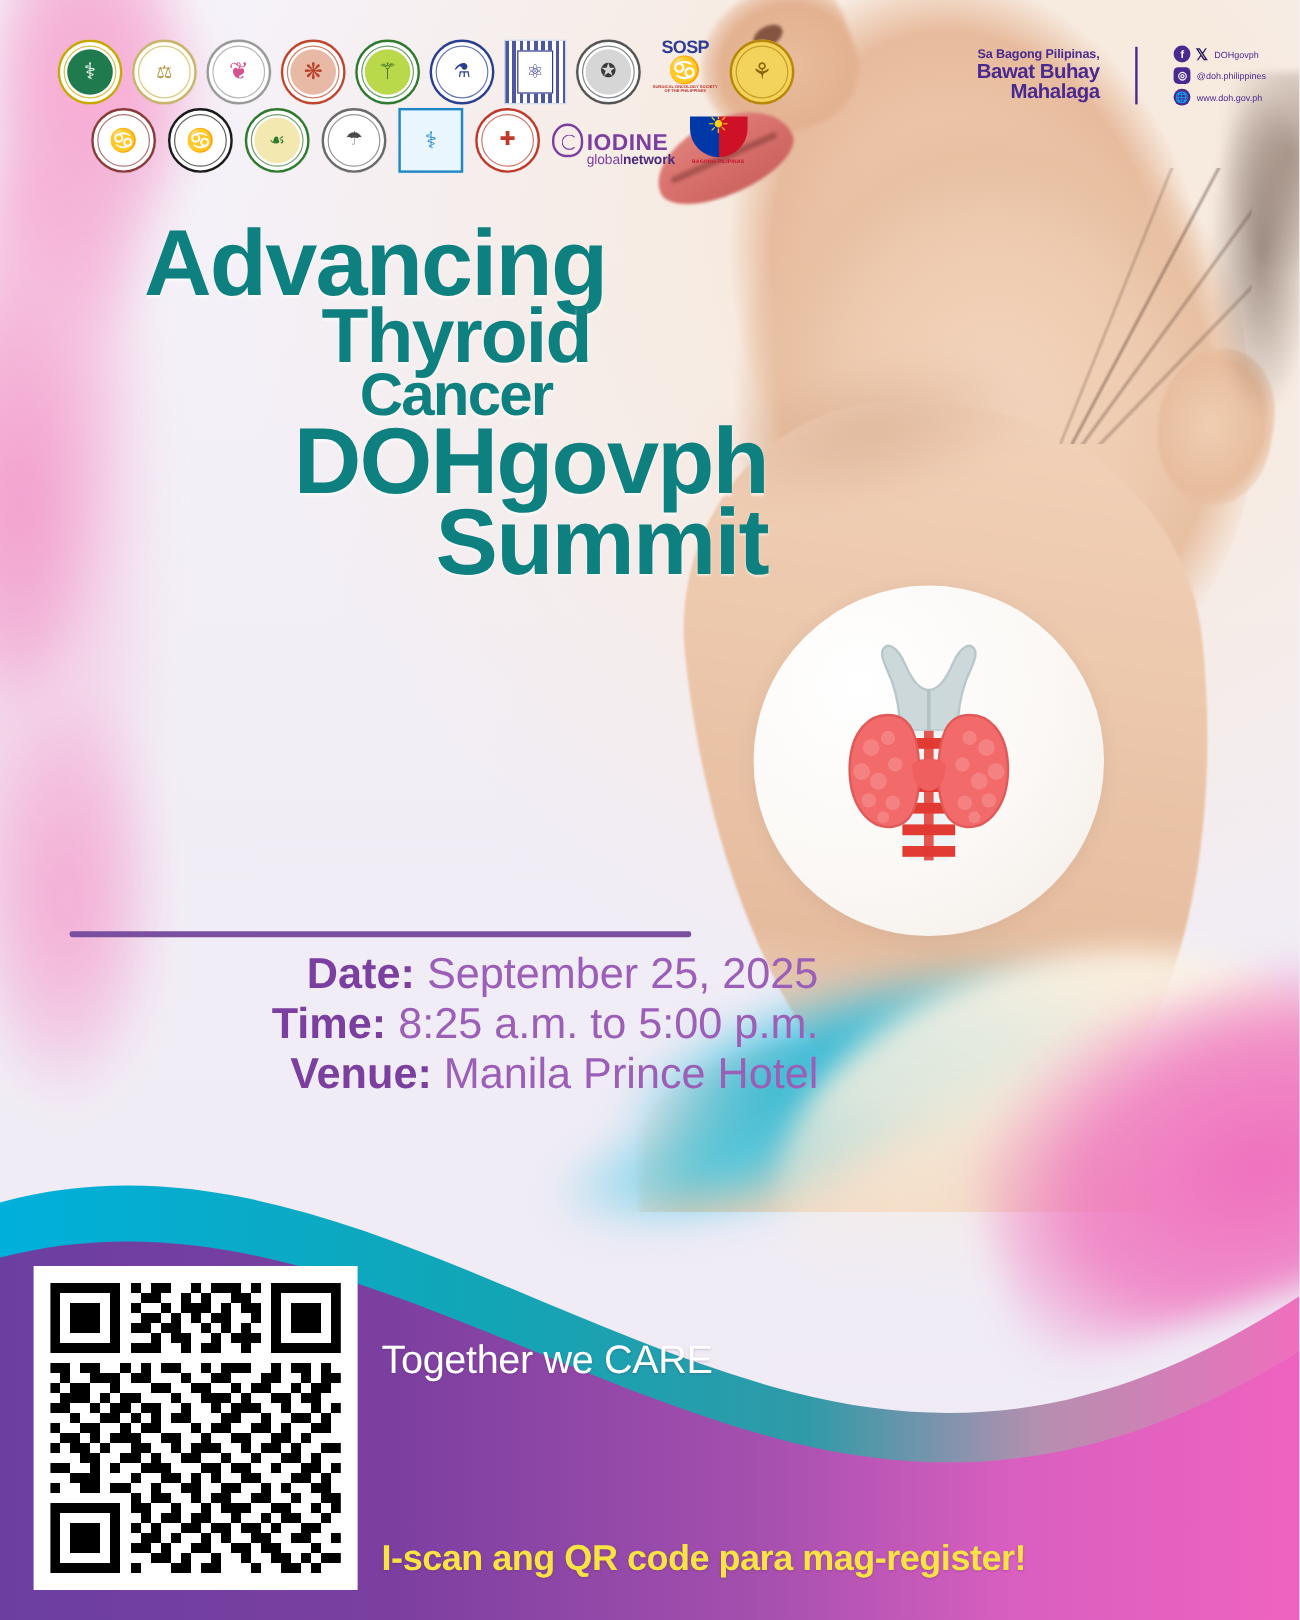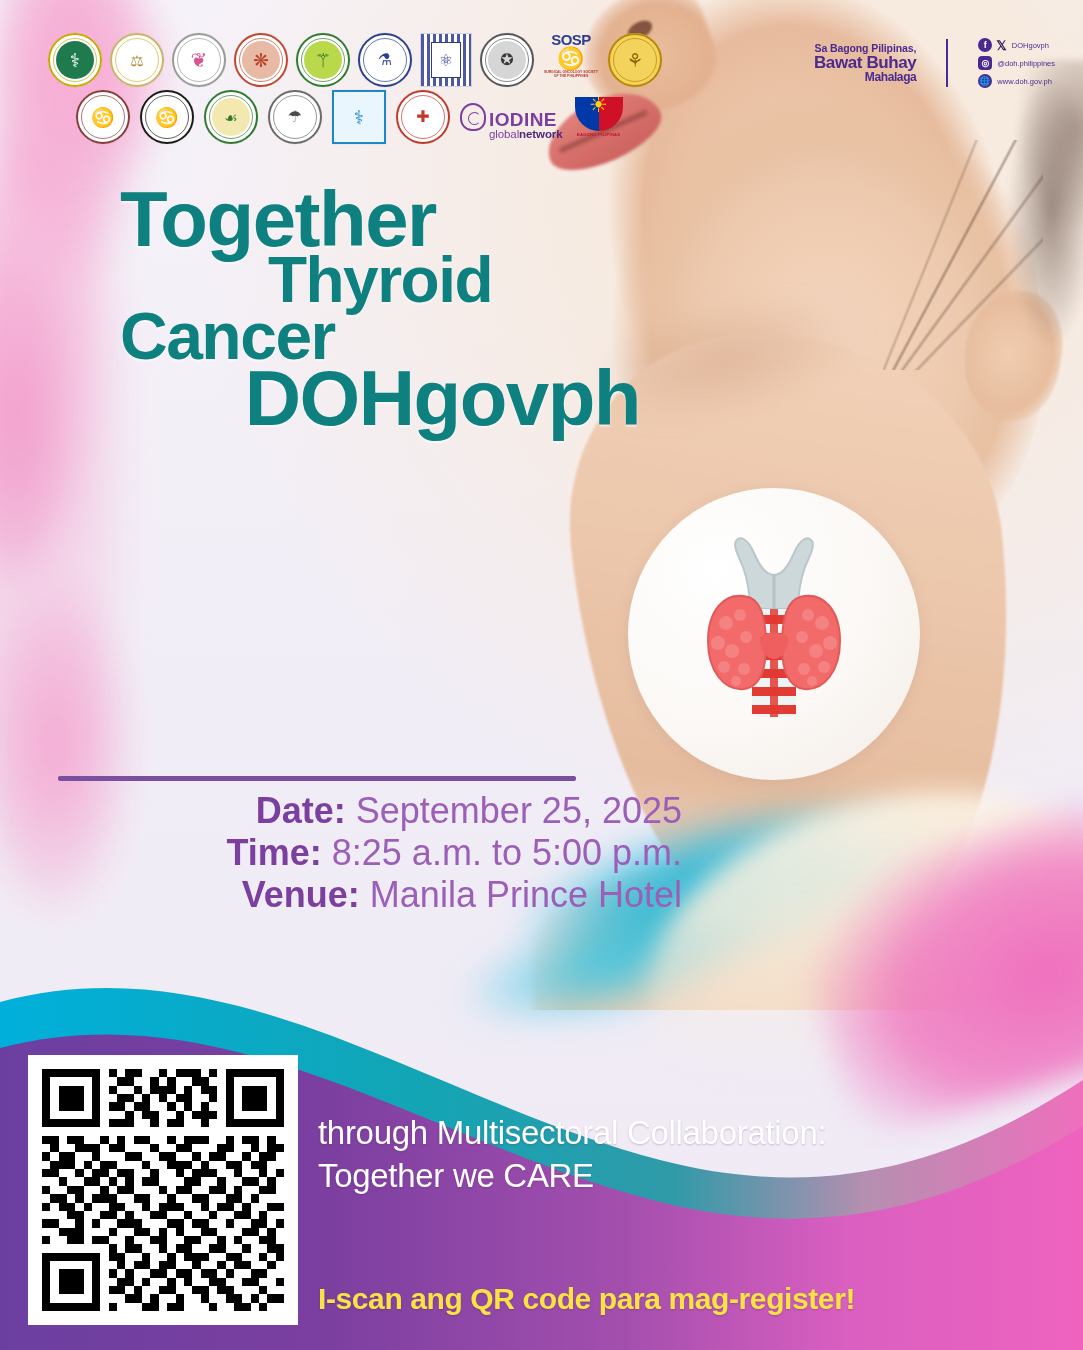--- a/index.html
+++ b/index.html
@@ -222,21 +222,21 @@
   }
 
   
   .doh{
     position:absolute; right:28px; top:38px;
     display:flex; align-items:center; gap:30px; color:#4b2a90;
   }
   .doh .slogan{ text-align:right; line-height:1.02; }
   .doh .s1{ font-size:10.5px; font-weight:bold; letter-spacing:-.1px; }
   .doh .s2{ font-size:17px; font-weight:bold; letter-spacing:-.4px; }
-  .doh .s3{ font-size:12px; font-weight:bold; letter-spacing:-.4px; }
+  .doh .s3{ font-size:17px; font-weight:bold; letter-spacing:-.4px; }
   .doh .divider{ width:2px; height:48px; background:#4b2a90; }
   .doh .socials{ display:flex; flex-direction:column; gap:4px; }
   .doh .srow{ display:flex; align-items:center; gap:5px; font-size:7.5px; }
   .doh .ic{
     width:14px;height:14px;border-radius:50%;background:#4b2a90;color:#fff;
     display:flex;align-items:center;justify-content:center;font-size:9px;font-weight:bold;
     flex:0 0 auto;
   }
   .doh .ic.sq{ border-radius:4px; }
   .doh .xg{ font-size:13px; font-weight:bold; color:#2b1a5e; line-height:1; margin-left:-1px;}
@@ -247,21 +247,21 @@
     color:#0f8080;
     font-weight:bold;
     line-height:.86;
     letter-spacing:-1.5px;
     text-align:left;
     text-shadow:0 2px 2px rgba(255,255,255,.6);
   }
   .title .ln{ display:block; white-space:nowrap; }
   .title .l1{ font-size:78px; }
   .title .l2{ font-size:64px; text-align:center; }
-  .title .l3{ font-size:66px; text-align:left; }
+  .title .l3{ font-size:50px; text-align:center; }
   .title .l4{ font-size:78px; text-align:right; }
   .title .l5{ font-size:78px; text-align:right; }
   .title .year{ font-size:108px; text-align:right; letter-spacing:-2px; display:block; margin-top:-6px;}
 
   
   .thyroid-circle{
     position:absolute; left:628px; top:488px; width:292px; height:292px;
     border-radius:50%;
     background:radial-gradient(circle at 30% 28%, #ffffff 0%, #fbf8f5 55%, #f3ece6 100%);
     box-shadow:0 2px 14px rgba(120,100,110,.12);
@@ -486,24 +486,25 @@
         <span>@doh.philippines</span>
       </div>
       <div class="srow">
         <span class="ic">🌐</span>
         <span>www.doh.gov.ph</span>
       </div>
     </div>
   </div>
 
   <div class="title">
-    <span class="ln l1">Together</span>
+    <span class="ln l1">Advancing</span>
     <span class="ln l2">Thyroid</span>
     <span class="ln l3">Cancer</span>
     <span class="ln l4">DOHgovph</span>
+    <span class="ln l5">Summit</span>
   </div>
 
   <div class="thyroid-circle">
     <svg class="thy" width="200" height="230" viewBox="0 0 200 230">
 
       <path d="M62,22 C66,16 74,20 80,34 C86,48 92,56 100,56 C108,56 114,48 120,34 C126,20 134,16 138,22
                C141,27 136,36 131,48 C126,62 124,76 124,90 L76,90 C76,76 74,62 69,48 C64,36 59,27 62,22 Z" fill="#cdd8db" stroke="#b9c7cb" stroke-width="2"></path>
       <path d="M100,56 L100,90" stroke="#b3c2c6" stroke-width="3"></path>
 
       <g>
@@ -771,18 +772,17 @@
           <rect x="12" y="28" width="2" height="1"></rect>
           <rect x="15" y="28" width="2" height="1"></rect>
           <rect x="20" y="28" width="1" height="1"></rect>
           <rect x="23" y="28" width="2" height="1"></rect>
           <rect x="26" y="28" width="1" height="1"></rect>
       </g>
     </svg>
   </div>
 
   <div class="tagline">
-    <span class="tl">through Multisectoral Collaboration:</span>
     <span class="tl">Together we CARE</span>
   </div>
   <div class="cta">I-scan ang QR code para mag-register!</div>
 
 </div>
 
 </body></html>

